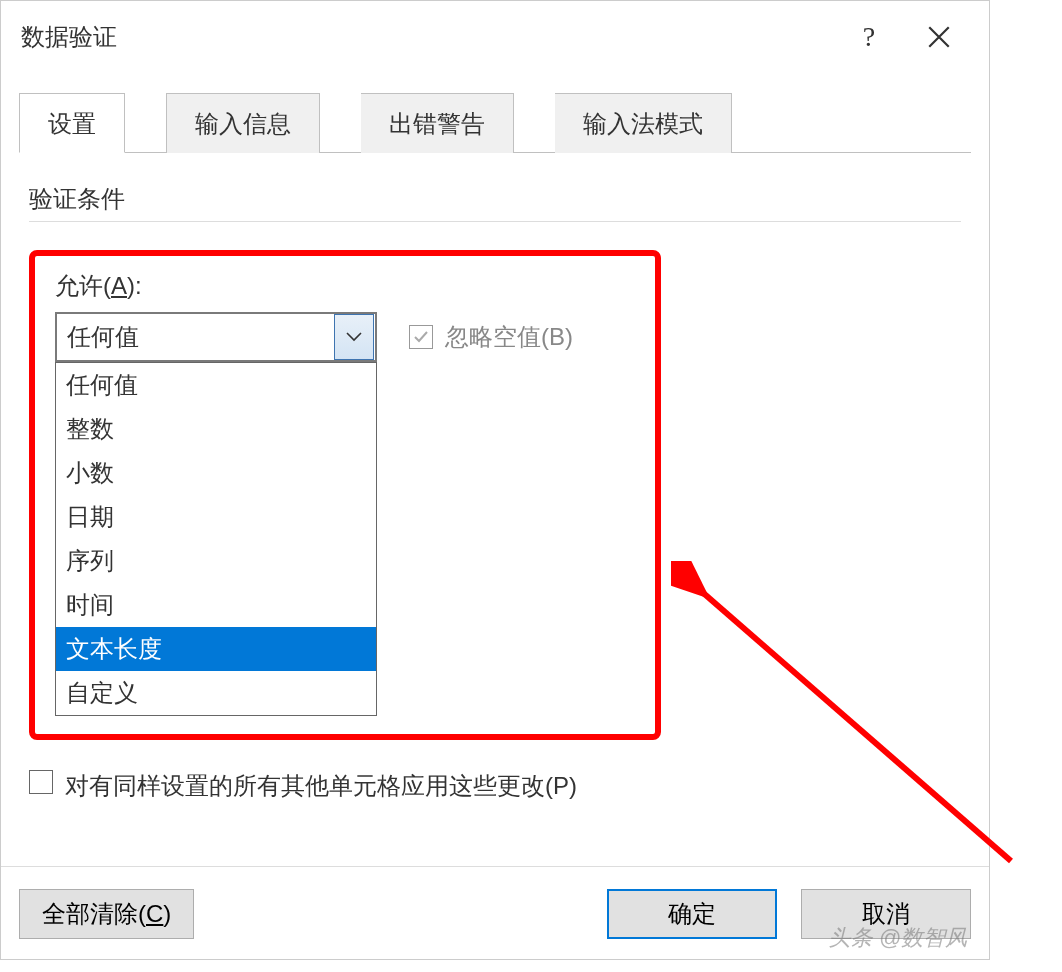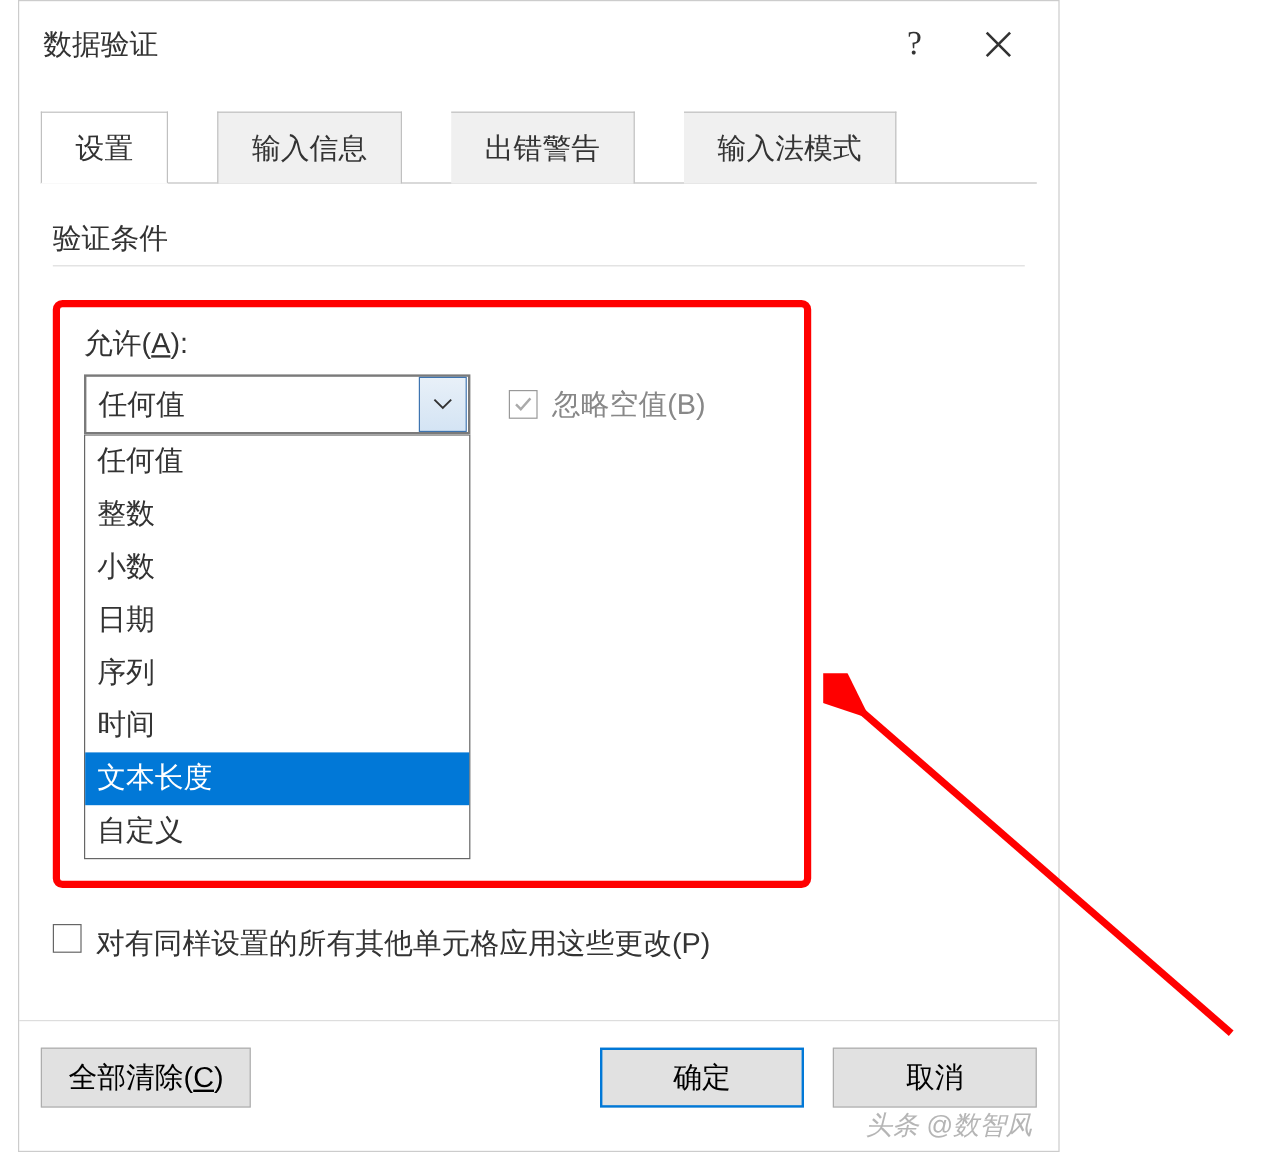--- a/index.html
+++ b/index.html
@@ -5,26 +5,25 @@
     * { box-sizing: border-box; margin: 0; padding: 0; }
     body {
       font-family: "Microsoft YaHei", "SimSun", sans-serif;
       background: #fff;
       width: 1062px;
       height: 972px;
       position: relative;
       overflow: hidden;
     }
     .dialog {
-      width: 868px;
+      width: 990px;
       height: 960px;
       border: 1px solid #ccc;
       background: #fff;
       position: relative;
-      margin-left: 15px;
     }
     .titlebar {
       height: 72px;
       display: flex;
       align-items: center;
       padding: 0 20px;
       position: relative;
     }
     .title { font-size: 24px; color: #333; }
     .tb-btn {
@@ -127,21 +126,21 @@
       cursor:pointer;
       line-height:1.5;
     }
     .dd-item.selected{background:#0178d7;color:#fff;}
     
     .apply-row{margin-top:30px; display:flex; align-items:flex-start;}
     .apply-row .chkbox{border:1px solid #666;}
     
     .buttons{
       position:absolute;
-      bottom:36px; left:0; right:0;
+      bottom:20px; left:0; right:0;
       padding:0 18px;
       display:flex;
       border-top:1px solid #ddd;
       padding-top:22px;
     }
     .btn{
       height:50px;
       padding:0 22px;
       font-size:24px;
       background:#e1e1e1;

